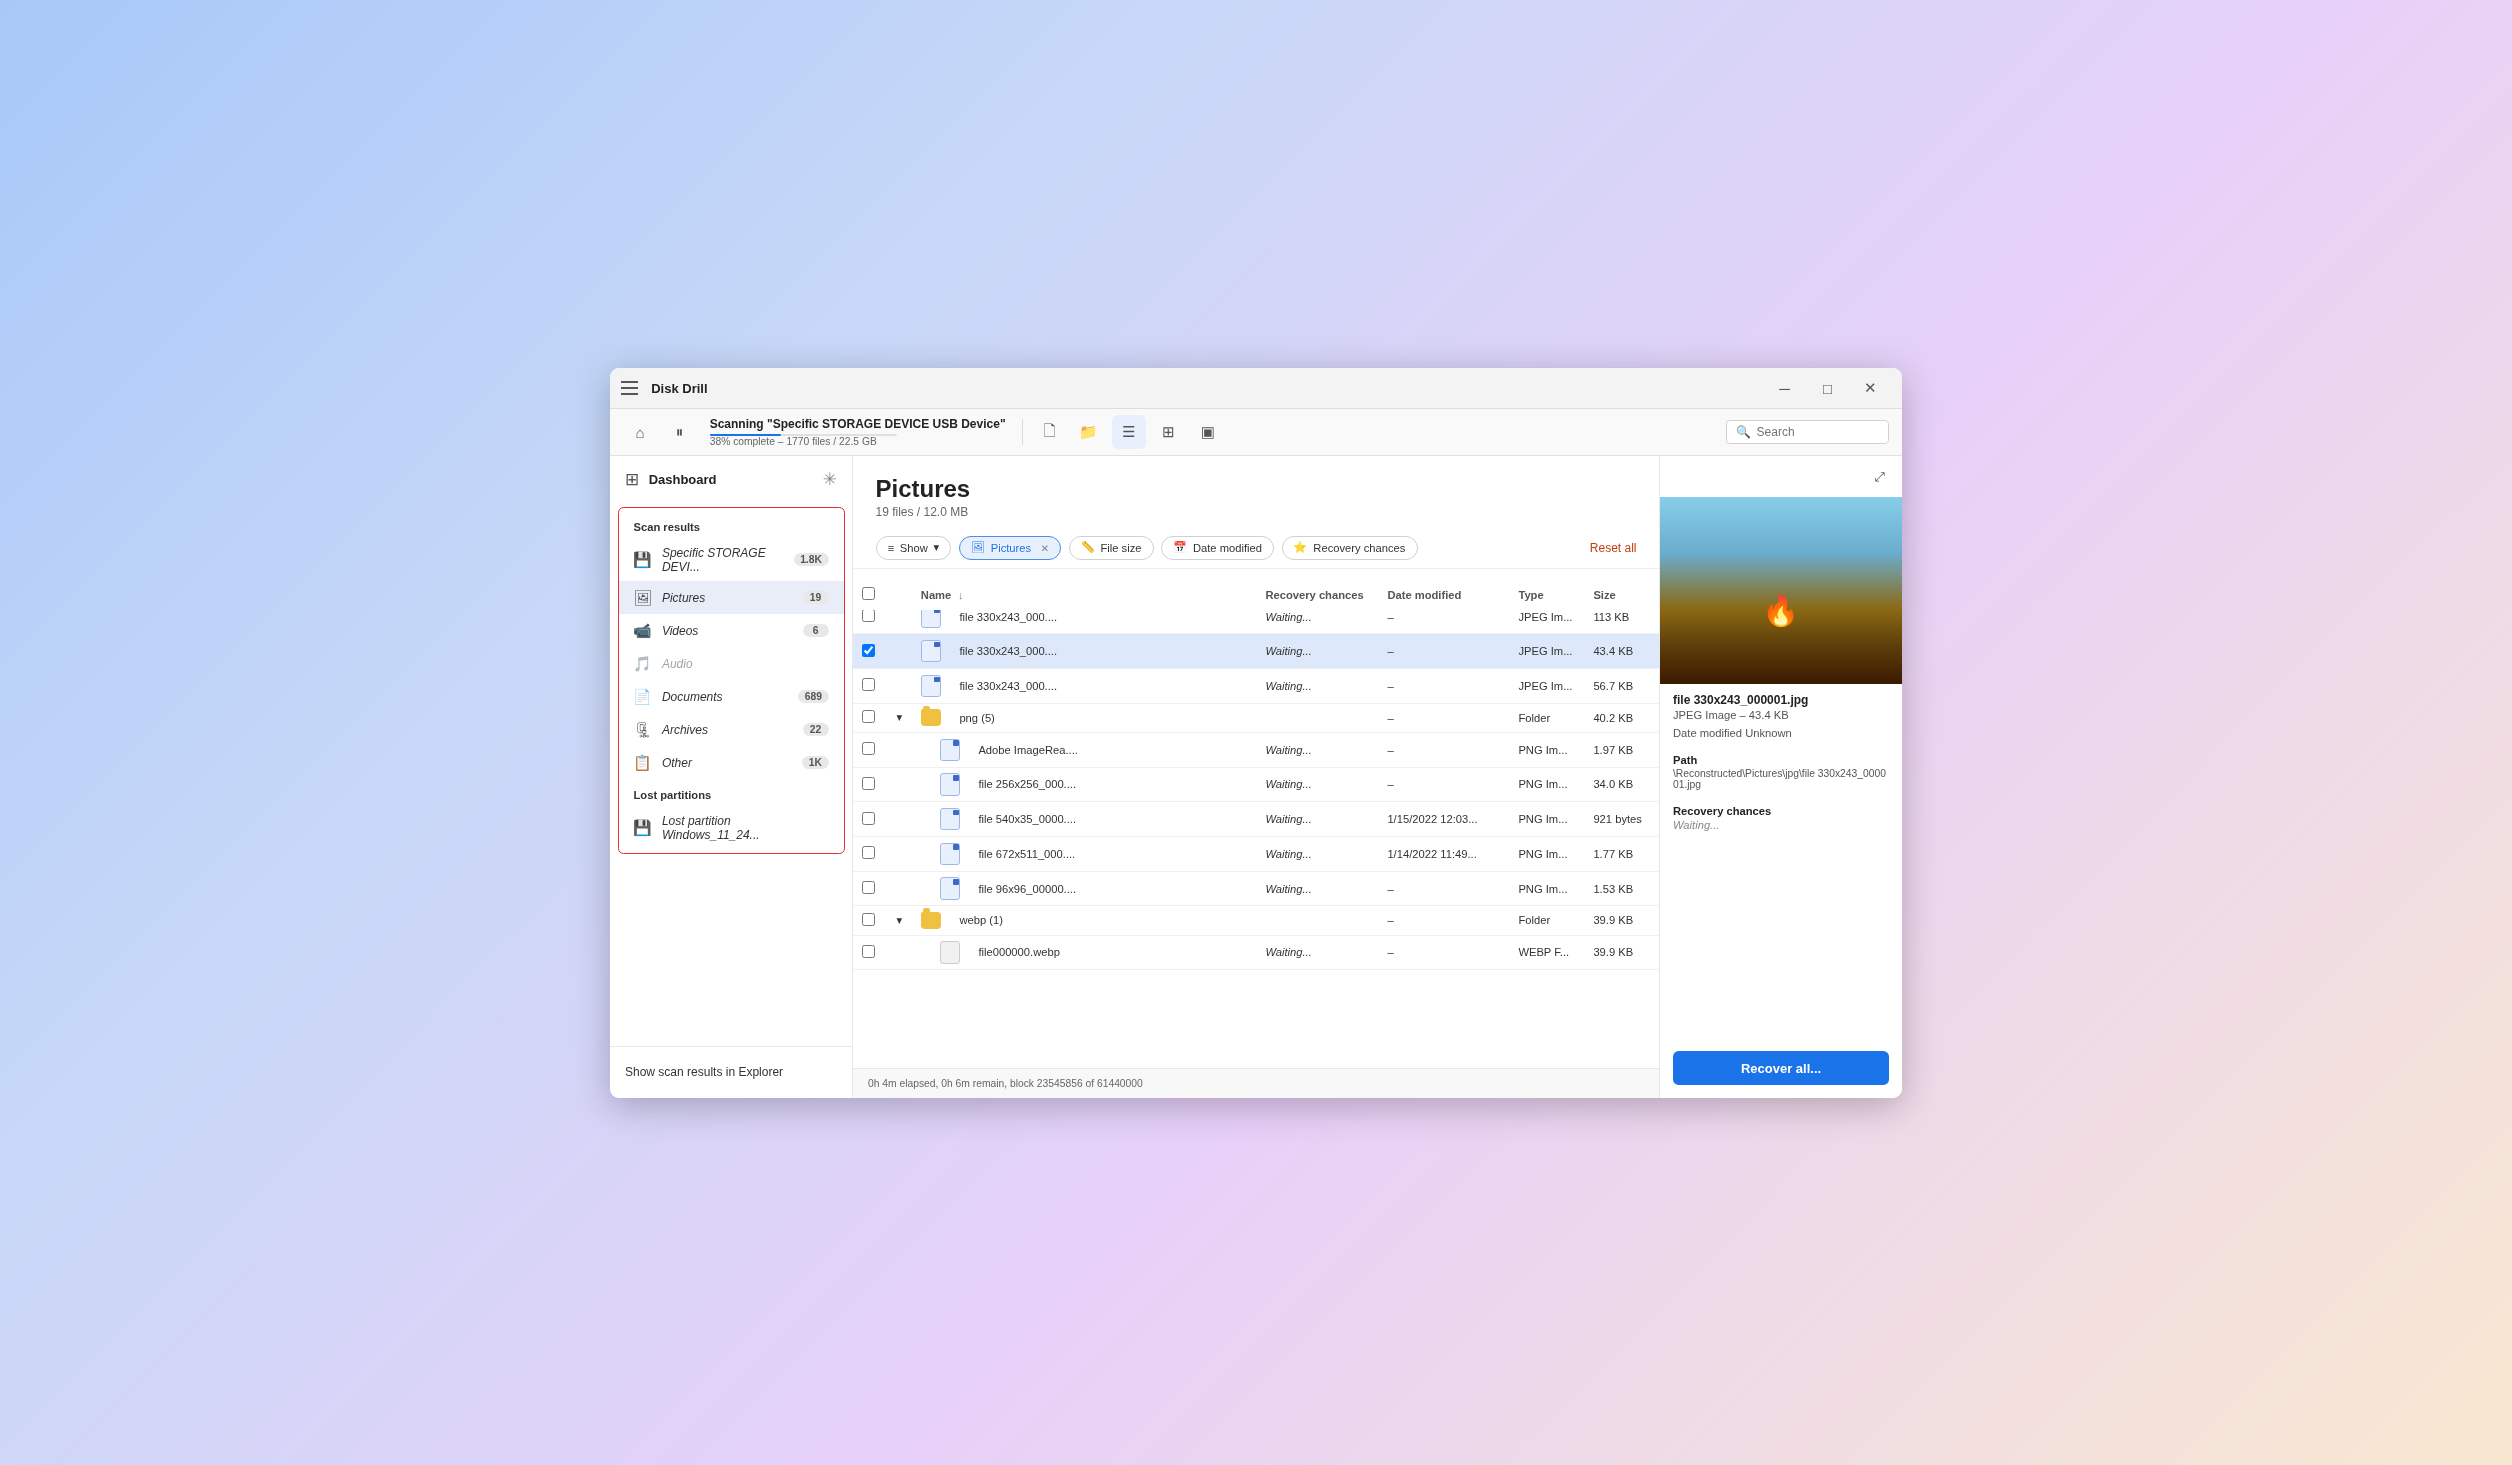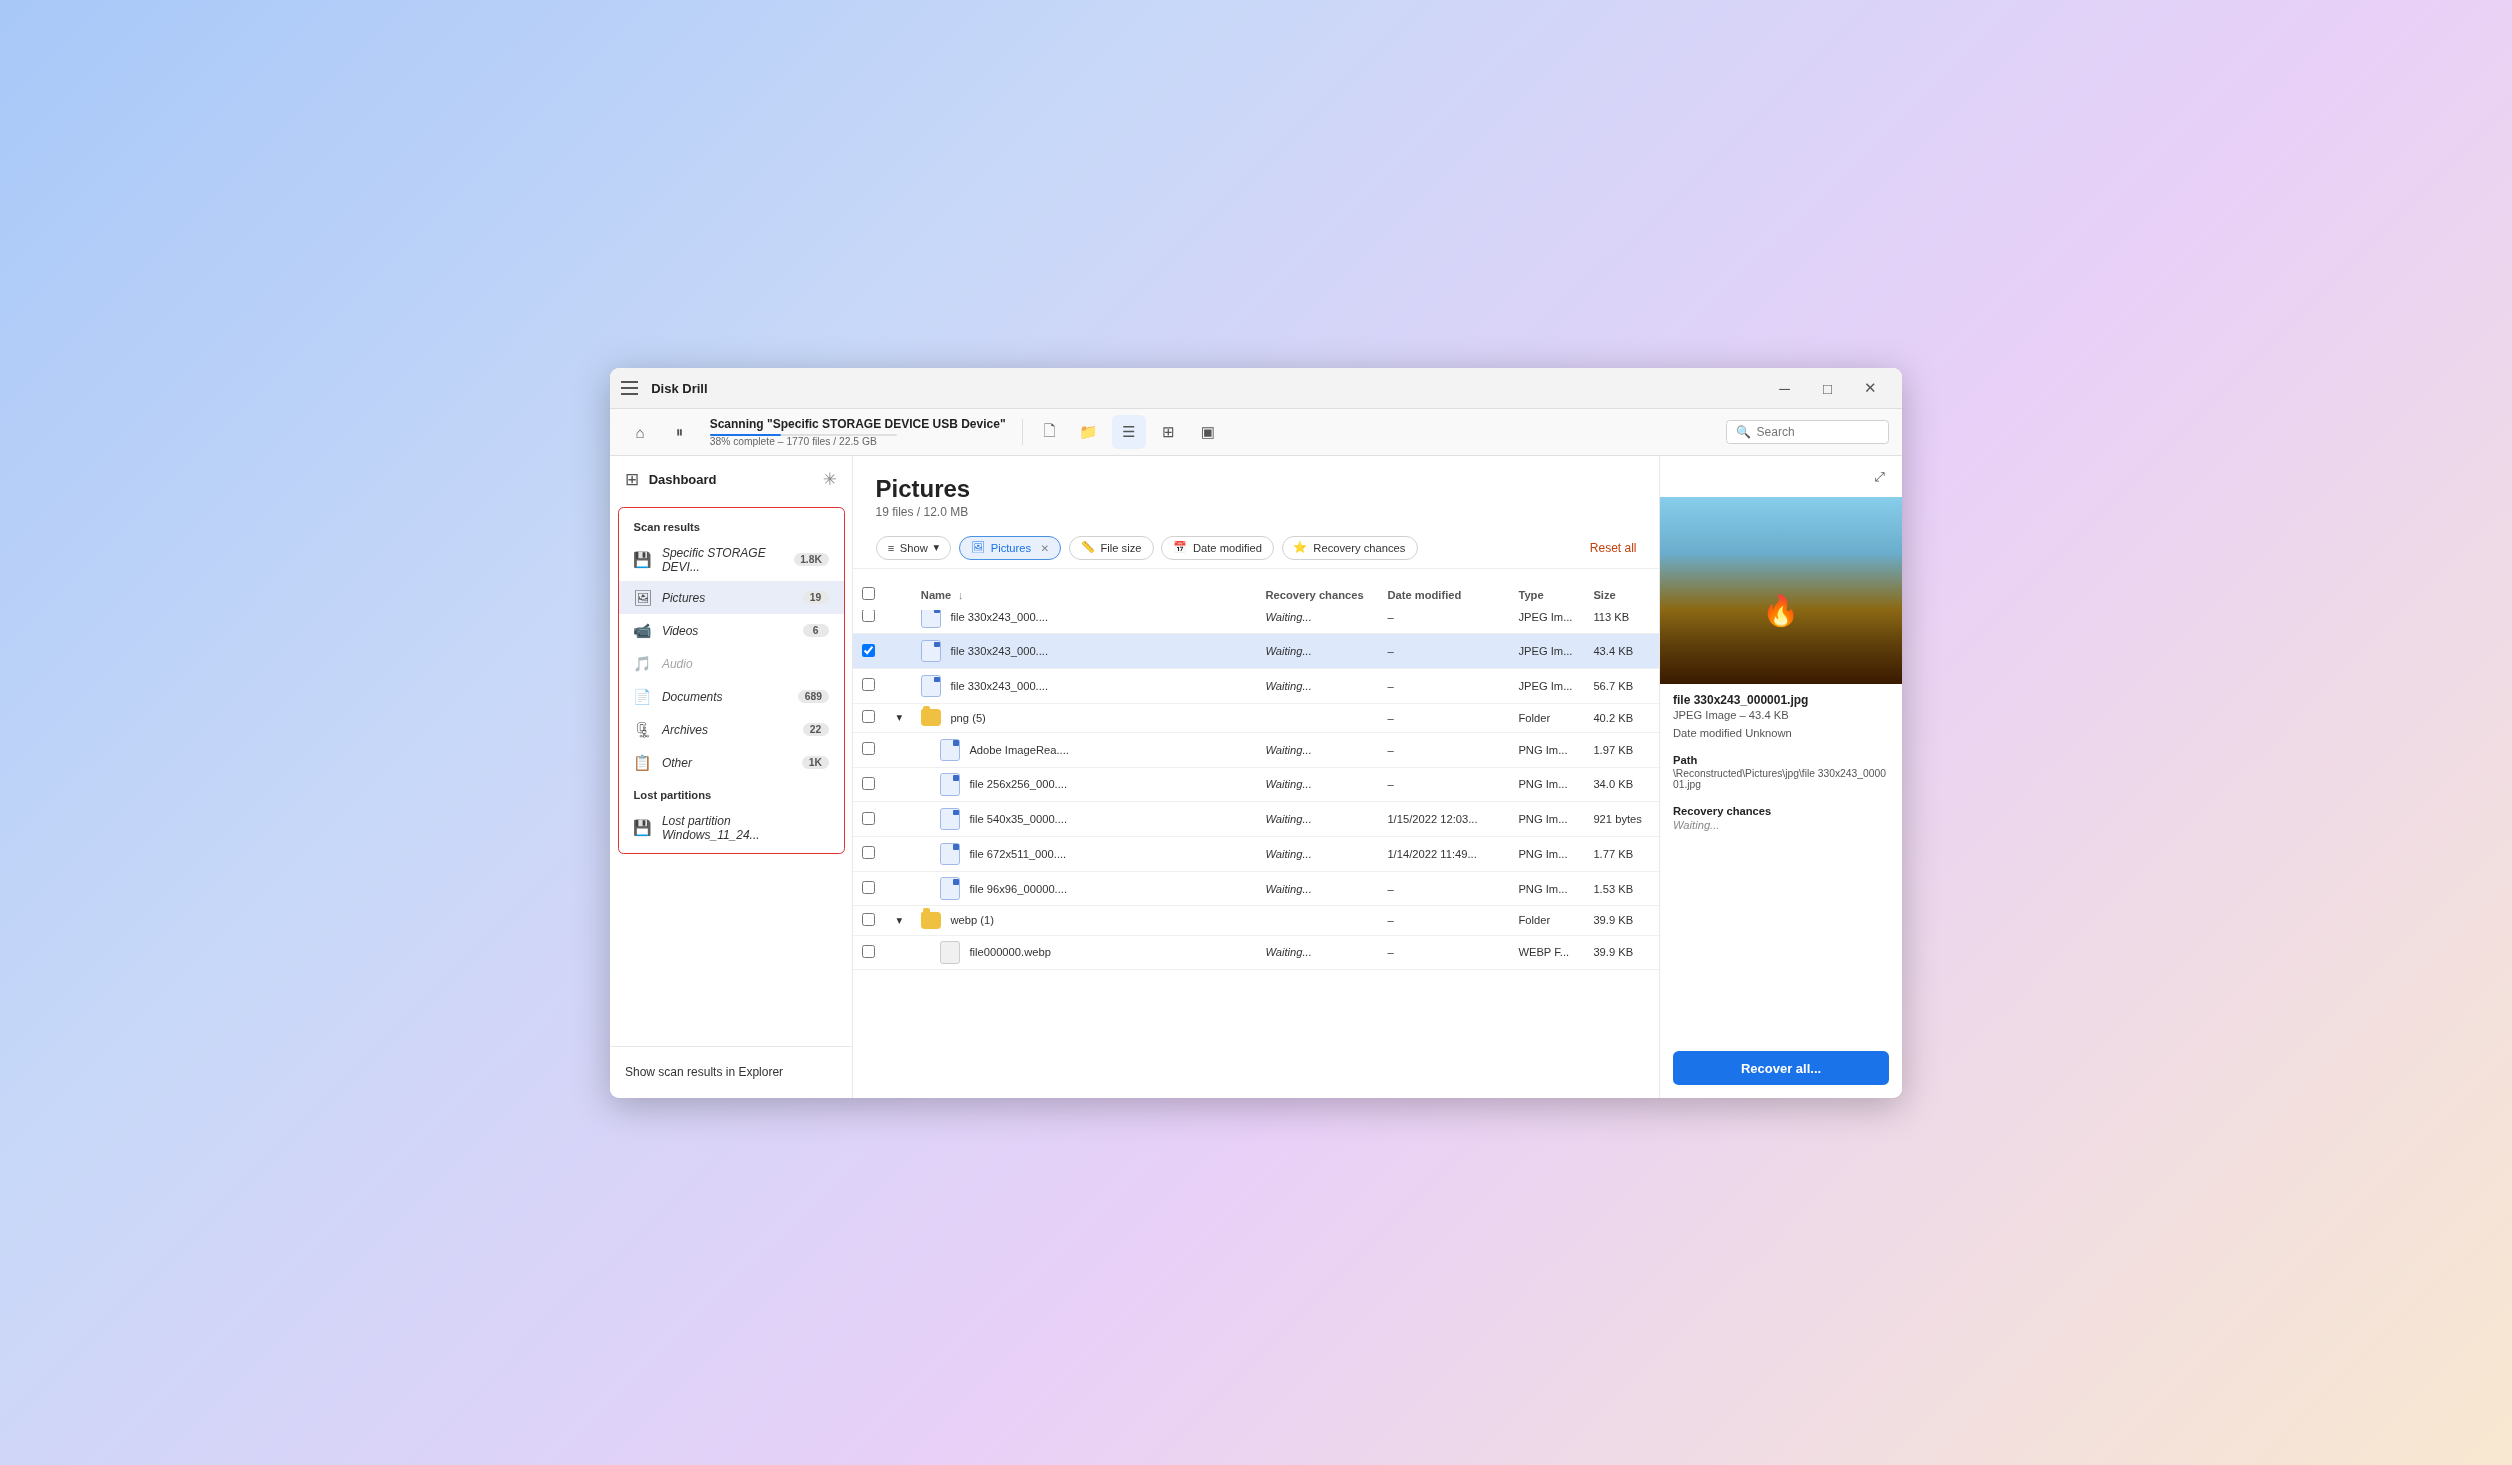--- a/index.html
+++ b/index.html
@@ -208,21 +208,21 @@
     .file-table th .sort-arrow { margin-left: 3.7px; color: #888; }
     .file-table td {
       font-size: 11.2px; color: #333;
       padding: 5.6px 9.4px; border-bottom: 0.9px solid #f0f0f0;
       vertical-align: middle;
     }
     .file-table tr.selected td { background: #dde8fa; }
     .file-row-check { width: 22.5px; }
     .file-row-check input[type=checkbox] { cursor: pointer; }
     .file-name-cell {
-      display: flex; align-items: center; gap: 9px;
+      display: flex; align-items: center; gap: 18px;
     }
     .file-icon {
       width: 20.6px; height: 22.5px; background: #e8f0fe;
       border: 0.9px solid #a0b8e8; border-radius: 2.8px;
       display: flex; align-items: center; justify-content: center;
       font-size: 8.4px; color: #3a6bc8; flex-shrink: 0; position: relative;
     }
     .file-icon::after {
       content: ''; position: absolute; top: 0.9px; right: 0.9px;
       width: 5.6px; height: 5.6px;
@@ -645,20 +645,23 @@
                   </td>
                   <td class="waiting-text">Waiting...</td>
                   <td class="dash-text">–</td>
                   <td>WEBP F...</td>
                   <td>39.9 KB</td>
                 </tr>
               </tbody>
           </table>
         </div>
 
+        <div class="status-bar">
+          <span>0h 4m elapsed, 0h 6m remain, block 23545856 of 61440000</span>
+        </div>
       </div>
 
       <div class="preview-panel">
         <div class="preview-header">
           <div class="preview-expand-btn">⤢</div>
         </div>
         <div class="preview-image-placeholder">
           <div class="fire-person"></div>
         </div>
         <div class="preview-file-name">file 330x243_000001.jpg</div>

